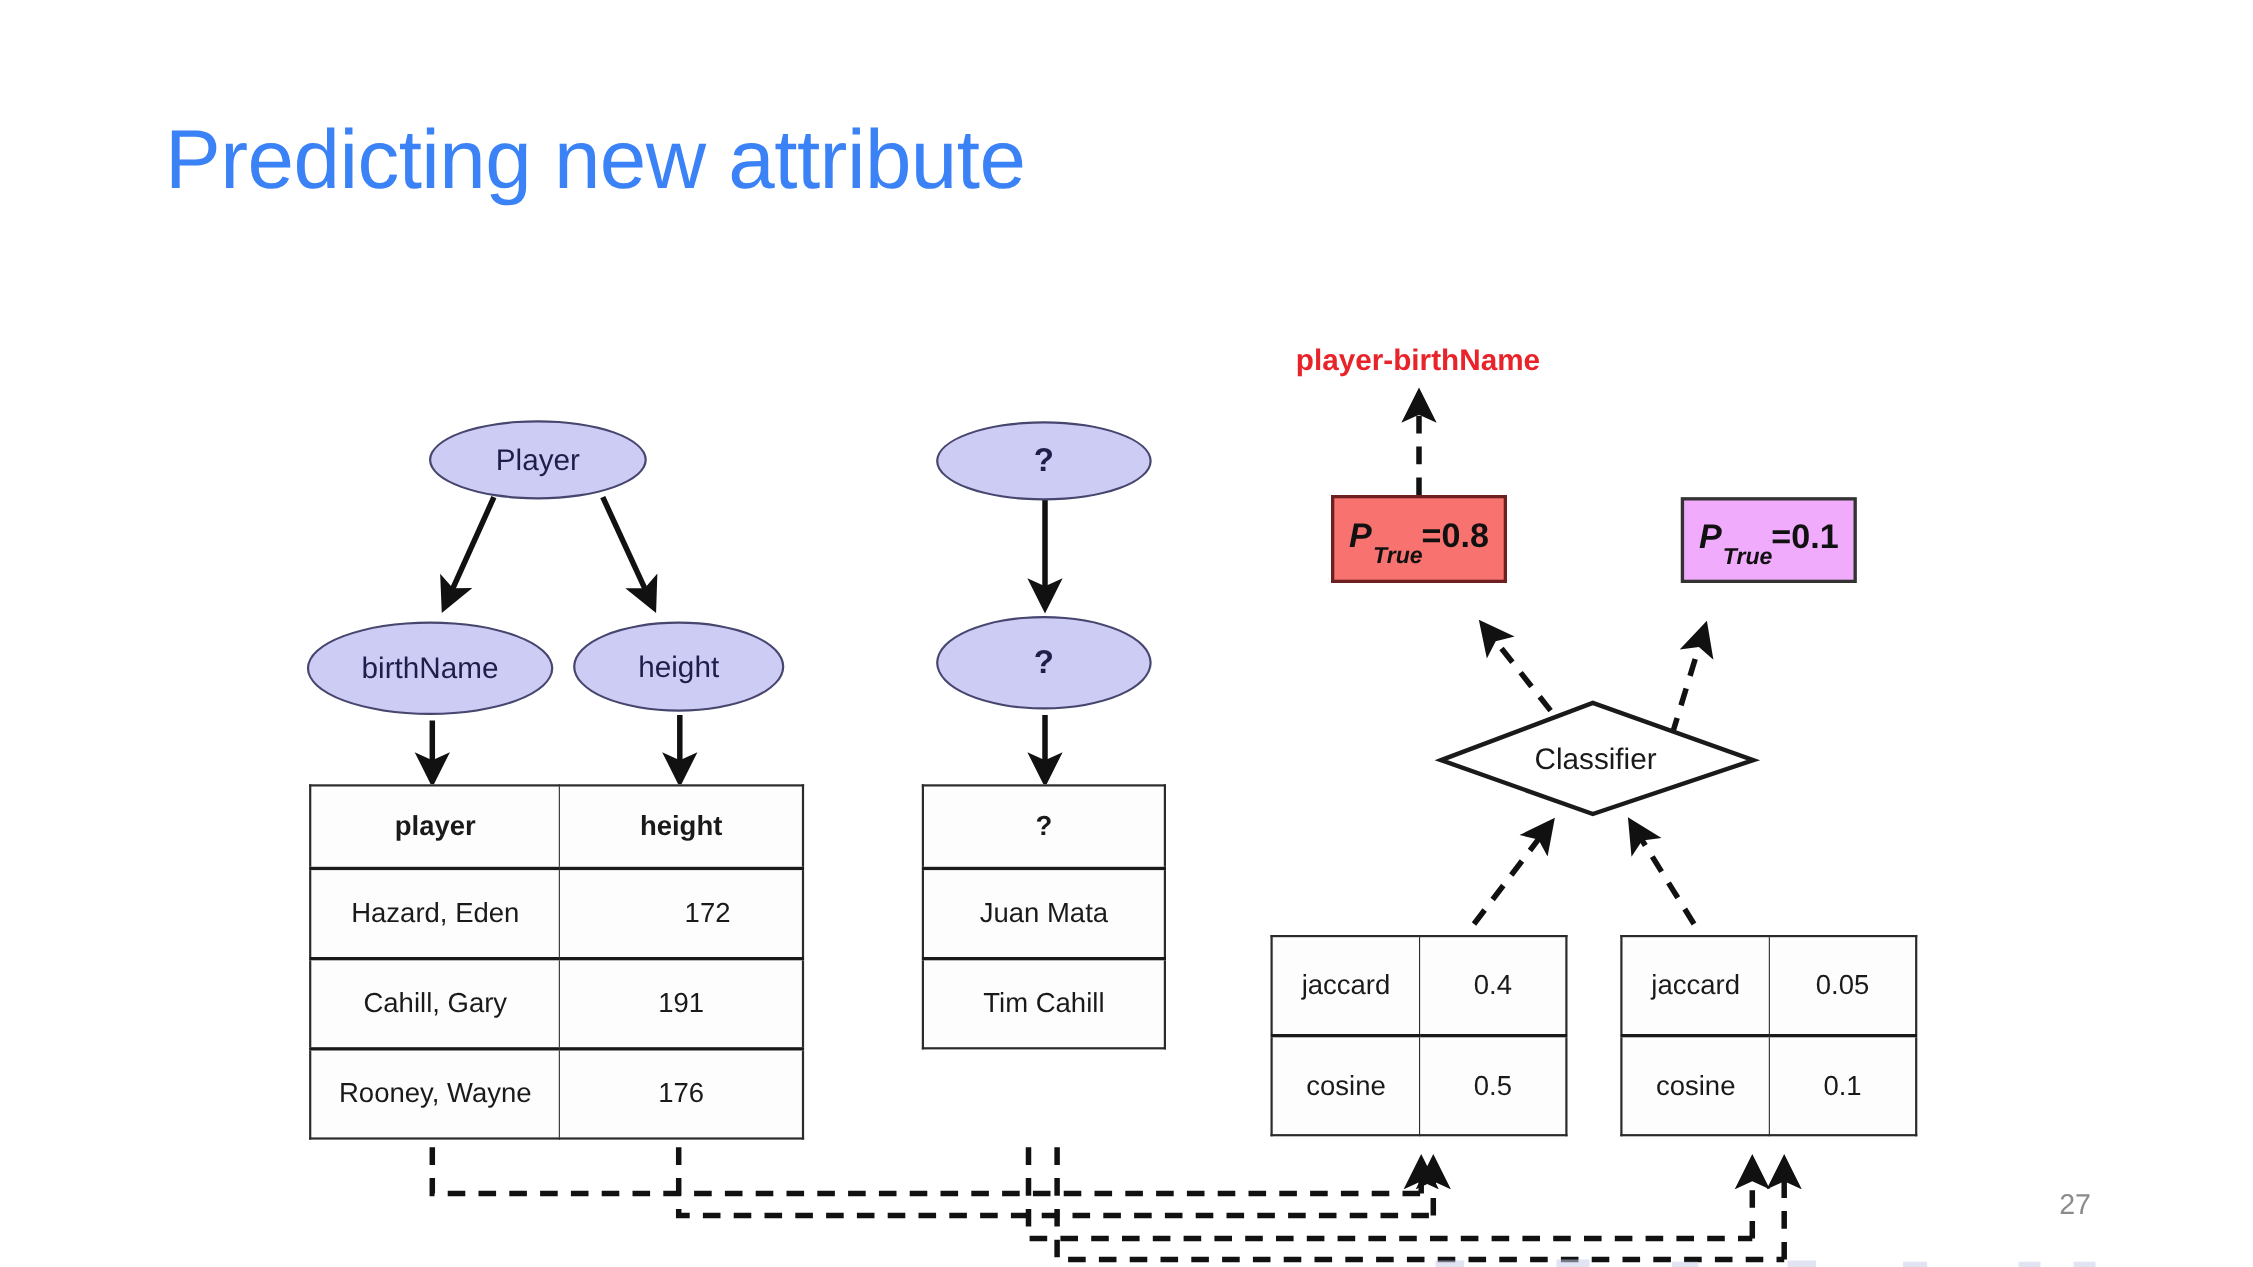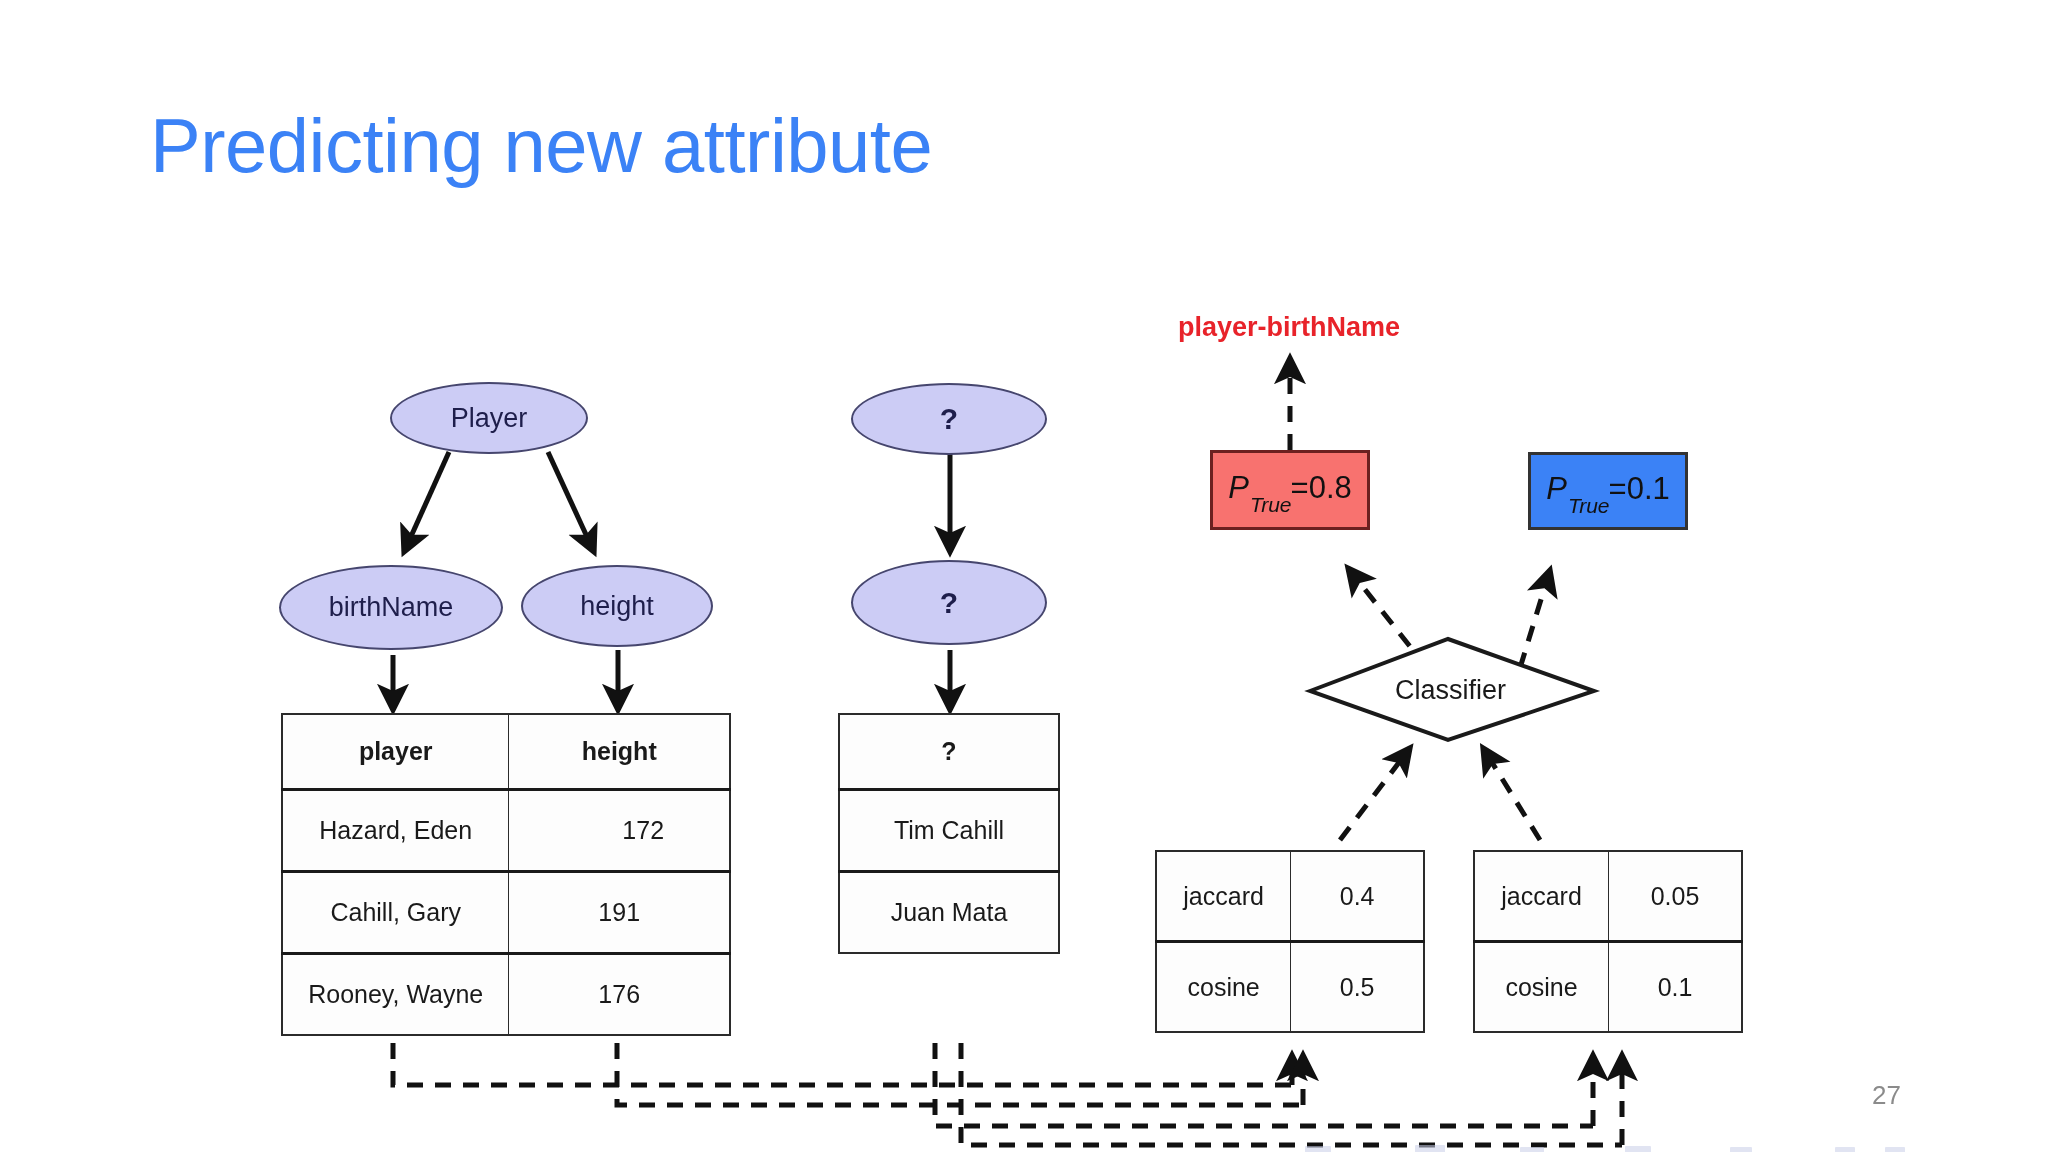--- a/index.html
+++ b/index.html
@@ -89,27 +89,28 @@
 
   
   .prob-box {
     position: absolute;
     box-sizing: border-box;
     display: flex;
     align-items: center;
     justify-content: center;
     font-size: 31px;
     color: #111111;
+    font-weight: bold;
   }
   .prob-box.highlight {
     background: #f8726f;
     border: 3px solid #6d2020;
   }
   .prob-box.plain {
-    background: #3b82f6;
+    background: #f0abfc;
     border: 3px solid #333333;
   }
   .prob-box .sub {
     font-size: 21px;
     font-style: italic;
     vertical-align: sub;
     position: relative;
     top: 7px;
     left: 1px;
   }
@@ -270,24 +271,24 @@
   </tr>
 </tbody>
   </table>
 
 <table class="data-table" style="left:838px; top:713px; width:222px;">
   <tbody>
       <tr>
     <td class="hdr" style="height:73px;">?</td>
   </tr>
   <tr class="sep">
+    <td style="height:79px;">Juan Mata</td>
+  </tr>
+  <tr class="sep">
     <td style="height:79px;">Tim Cahill</td>
-  </tr>
-  <tr class="sep">
-    <td style="height:79px;">Juan Mata</td>
   </tr>
 </tbody>
   </table>
 
 <div id="target-label">player-birthName</div>
 
 <div class="prob-box highlight" style="left:1210px; top:450px; width:160px; height:80px;">
   <span>
     <span class="pvar">P</span><span class="sub">True</span><span>=</span><span>0.8</span>
   </span>

